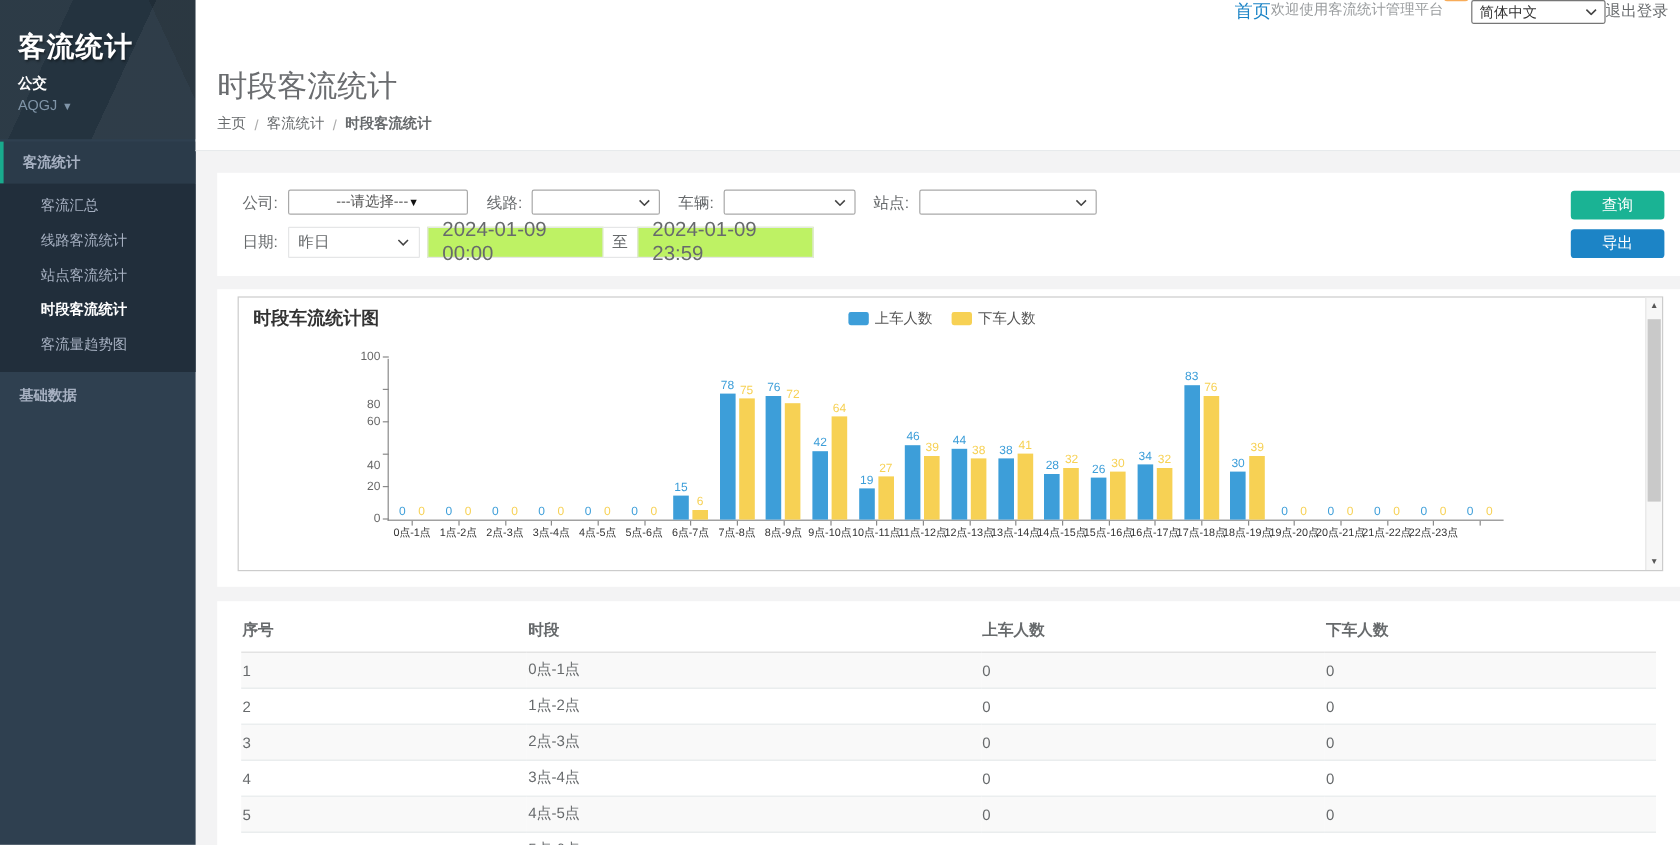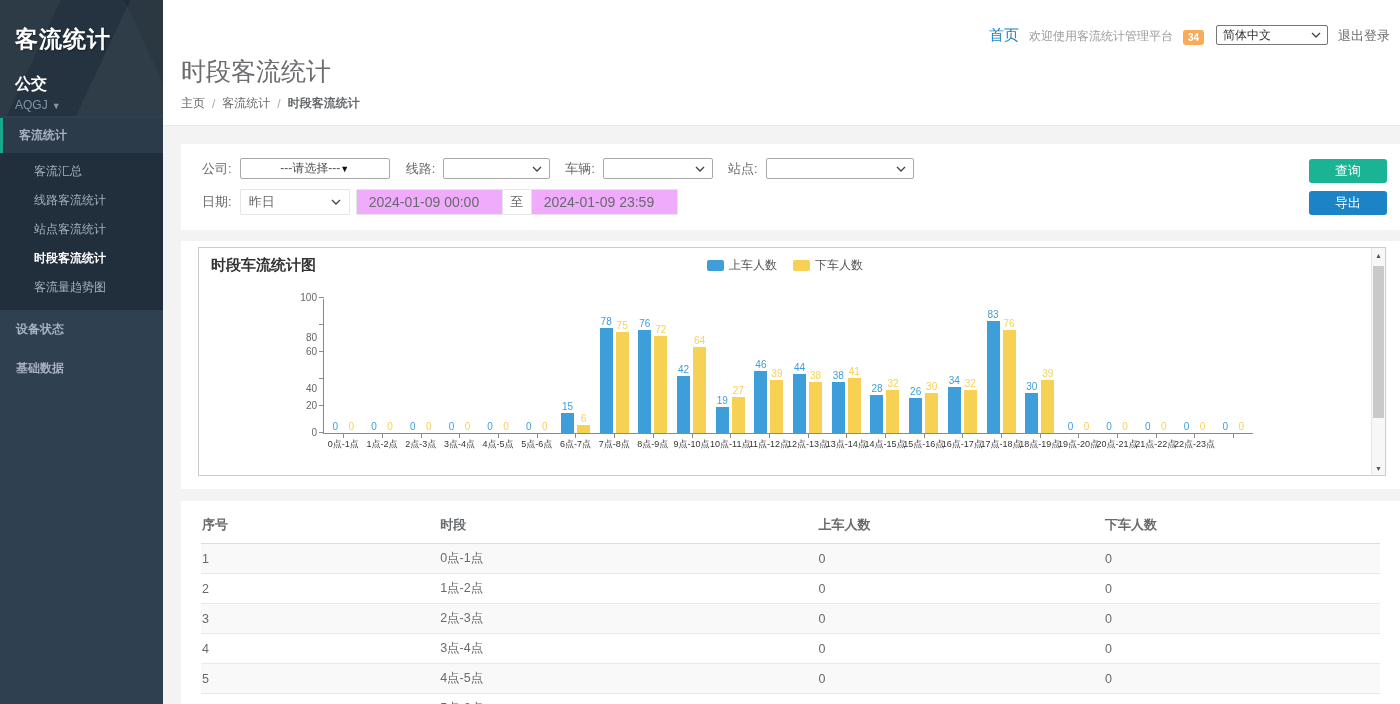--- a/index.html
+++ b/index.html
@@ -5,35 +5,35 @@
   * { margin:0; padding:0; box-sizing:border-box; }
   html,body { width:1400px; height:704px; overflow:hidden;
     font-family:"Liberation Sans","DejaVu Sans",sans-serif; background:#f3f3f4; }
 
   
   .sidebar { position:absolute; left:0; top:0; width:163px; height:704px; background:#2f4050; }
   .side-head { height:116px; padding:24px 0 0 15px; background:#24333f;
     background-image:linear-gradient(115deg, rgba(255,255,255,0.04) 0 28%, transparent 28% 60%, rgba(255,255,255,0.05) 60%),
                      linear-gradient(245deg, rgba(0,0,0,0.12) 0 18%, transparent 18%); }
   .brand { color:#fff; font-size:23px; font-weight:bold; letter-spacing:1px; text-shadow:1px 1px 2px rgba(0,0,0,.4); }
-  .org { color:#fff; font-size:16px; font-weight:bold; margin-top:19px; }
+  .org { color:#fff; font-size:12px; font-weight:bold; margin-top:6px; }
   .user-row { color:#8095a8; font-size:12px; margin-top:3px; cursor:pointer; }
   .caret { display:inline-block; margin-left:4px; color:#8095a8; font-size:9px; }
   .nav { margin-top:2px; }
   .nav-section { background:#2b3b4a; color:#a7b1c2; font-size:12px; font-weight:bold;
     padding:9px 0 9px 16px; cursor:pointer; border-left:3px solid #19aa8d; }
   .submenu { background:#212e3b; padding:4px 0 8px 0; }
   .submenu-item { color:#a7b1c2; font-size:12px; padding:6px 0 6px 34px; cursor:pointer; }
   .submenu-item.active { color:#ffffff; font-weight:bold; }
   .nav-item { color:#a7b1c2; font-size:12px; font-weight:bold; padding:11px 0 11px 16px; cursor:pointer; }
 
   
   .main { position:absolute; left:163px; top:0; width:1237px; height:704px; }
-  .topbar { height:45px; background:#fff; display:flex; align-items:flex-end; justify-content:flex-end;
-    padding-right:10px; gap:10px; }
+  .topbar { height:45px; background:#fff; display:flex; align-items:flex-start; justify-content:flex-end;
+    padding-right:10px; }
   .home-link { color:#1c84c6; font-size:15px; cursor:pointer; }
   .welcome { color:#999c9e; font-size:12px; }
   .badge { background:#f8ac59; color:#fff; font-size:10px; font-weight:bold; border-radius:3px;
     padding:2px 5px; margin:-14px 2px 0 0; }
   .lang-select { width:112px; height:20px; border:1px solid #767676; border-radius:2px; background:#fff;
     display:flex; align-items:center; justify-content:space-between; padding:0 6px; font-size:12px; color:#333; cursor:pointer; }
   .logout { color:#676a6c; font-size:13px; cursor:pointer; white-space:nowrap; }
 
   .page-heading { background:#fff; padding:10px 0 13px 18px; border-bottom:1px solid #e7eaec; }
   .page-title { color:#6a6c6f; font-size:25px; font-weight:400; }
@@ -50,22 +50,22 @@
   .sel { border:1px solid #a9a9a9; border-radius:2px; background:#fff; height:21px;
     display:flex; align-items:center; justify-content:space-between; padding:0 7px; font-size:12px; color:#555; cursor:pointer; }
   .sel-company { width:150px;justify-content:center; }
   .sel-line { width:107px; margin-right:15px; }
   .sel-vehicle { width:110px; margin-right:15px; }
   .sel-station { width:148px; }
   .tri { font-size:9px; color:#111; }
   .date-select { width:110px; height:26px; border:1px solid #e5e6e7; border-radius:1px; background:#fff;
     display:flex; align-items:center; justify-content:space-between; padding:0 8px; font-size:13px; color:#676a6c; cursor:pointer; }
   .date-group { display:flex; margin-left:6px; }
-  .date-input { width:147px; height:26px; background:#f0abfc; border:1px solid #e5e6e7; color:#676a6c;
-    font-size:14px; display:flex; align-items:center; padding-left:12px; }
+  .date-input { width:147px; height:26px; background:#bef264; border:1px solid #e5e6e7; color:#676a6c;
+    font-size:17px; display:flex; align-items:center; padding-left:12px; }
   .date-sep { width:28px; height:26px; background:#fff; border-top:1px solid #e5e6e7; border-bottom:1px solid #e5e6e7;
     display:flex; align-items:center; justify-content:center; font-size:13px; color:#676a6c; }
   .btn { position:absolute; right:13px; width:78px; height:24px; border:none; border-radius:3px;
     color:#fff; font-size:13px; cursor:pointer; font-family:inherit; }
   .btn-query { top:15px; background:#1ab394; }
   .btn-export { top:47px; background:#1c84c6; }
 
   
   .chart-panel { margin-top:11px; height:248px; padding:6px 14px 13px 17px; }
   .chart-box { position:relative; width:100%; height:229px; border:1px solid #cccccc; background:#fff; overflow:hidden; }
@@ -111,21 +111,20 @@
   </div>
   <div class="nav">
     <div class="nav-section">客流统计</div>
     <div class="submenu" id="submenu">
         <div class="submenu-item">客流汇总</div>
         <div class="submenu-item">线路客流统计</div>
         <div class="submenu-item">站点客流统计</div>
         <div class="submenu-item active">时段客流统计</div>
         <div class="submenu-item">客流量趋势图</div>
       </div>
-    <div class="nav-item">设备状态</div>
     <div class="nav-item">基础数据</div>
   </div>
 </div>
 
 <div class="main">
 
   <div class="topbar">
     <span class="home-link">首页</span>
     <span class="welcome">欢迎使用客流统计管理平台</span>
     <span class="badge">34</span>

